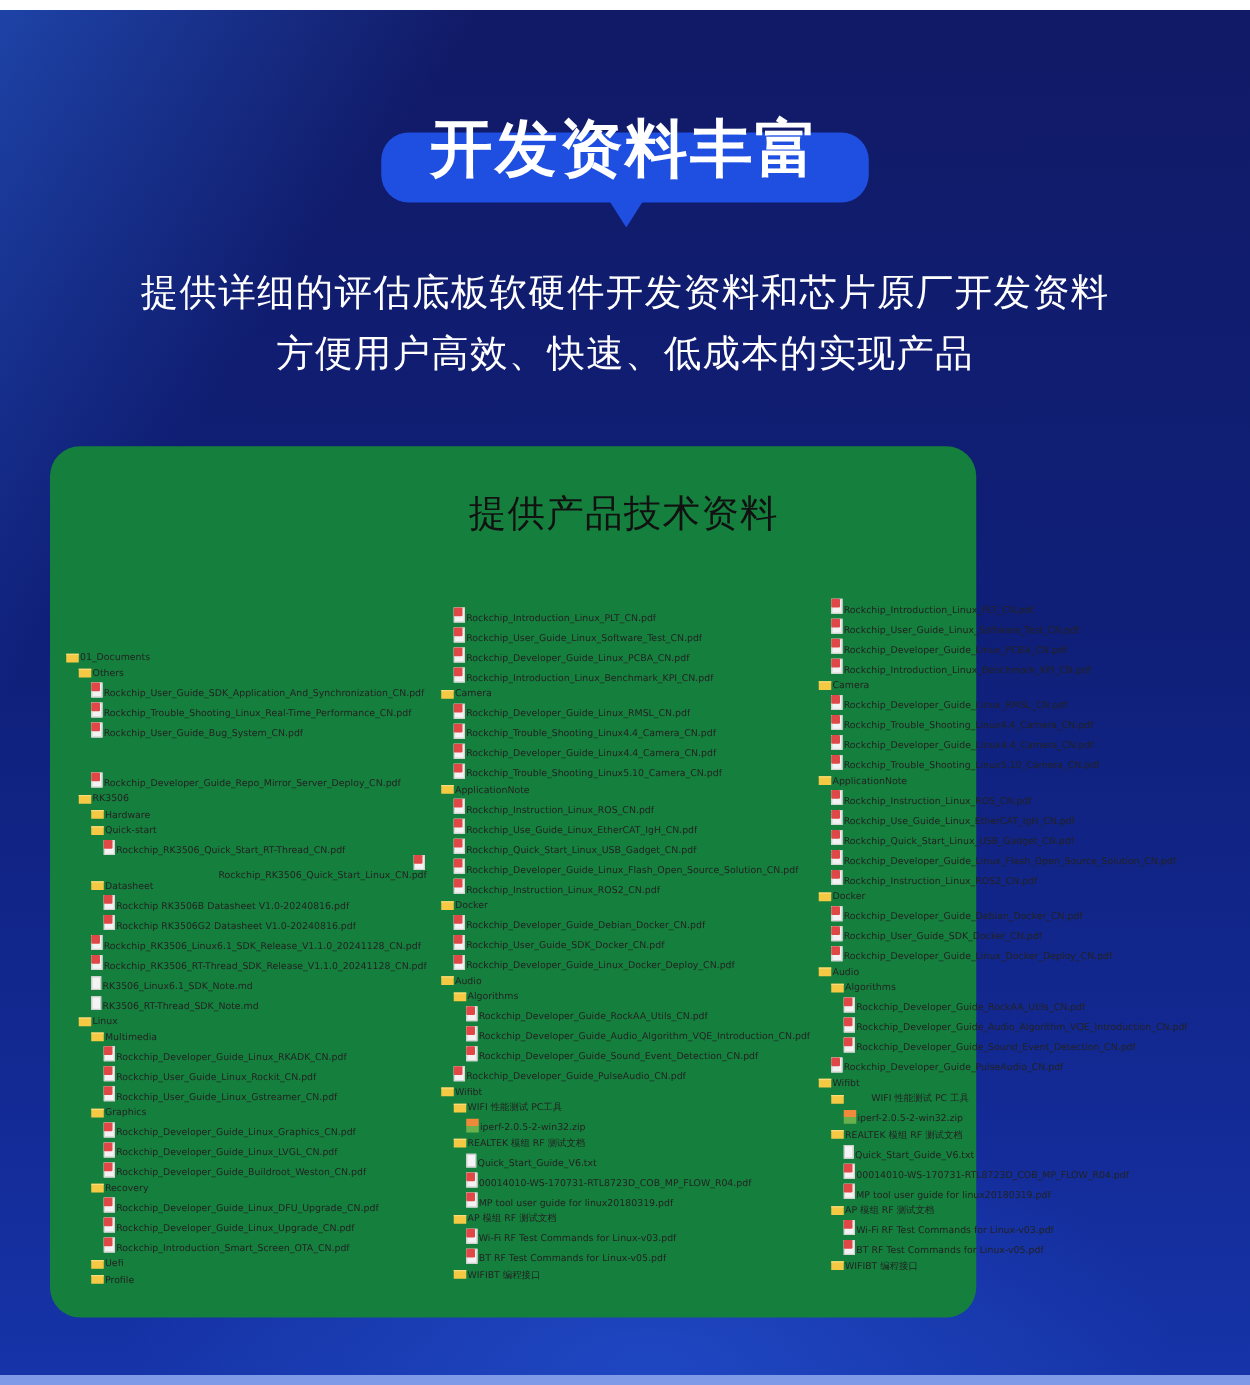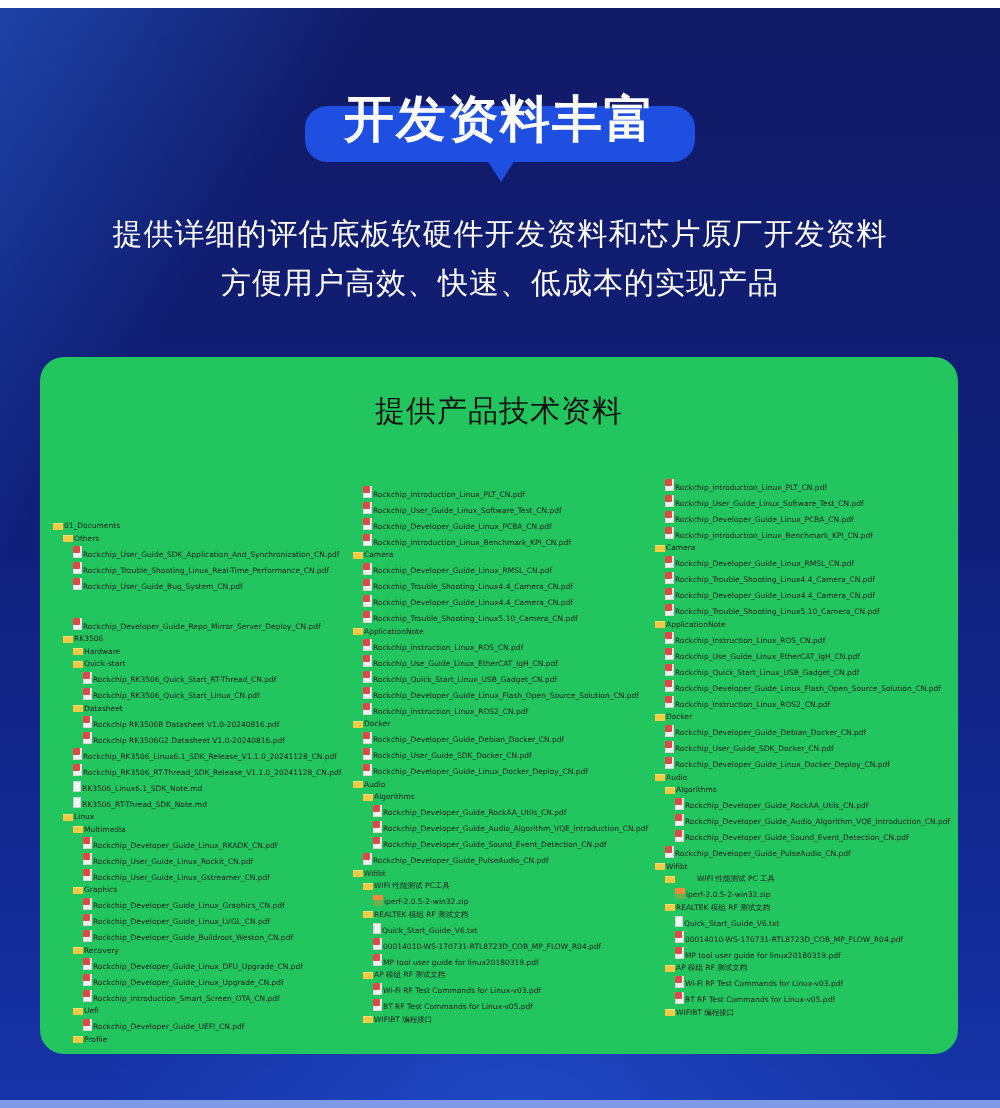--- a/index.html
+++ b/index.html
@@ -33,22 +33,22 @@
     color: #ffffff; font-size: 50px; font-weight: bold; letter-spacing: 2px;
   }
   .sub1, .sub2 {
     position: absolute; left: 0; width: 1000px; text-align: center;
     color: #ffffff; font-size: 30px; letter-spacing: 1px;
   }
   .sub1 { top: 214px; }
   .sub2 { top: 263px; }
 
   .card {
-    position: absolute; left: 40px; top: 357px; width: 918px; height: 697px;
-    background: #22c55e; border-radius: 24px;
+    position: absolute; left: 40px; top: 357px; width: 741px; height: 697px;
+    background: #15803d; border-radius: 24px;
   }
   .card-title {
     position: absolute; left: 0; top: 34px; width: 918px; text-align: center;
     color: #111111; font-size: 30px; letter-spacing: 1px;
   }
 
   .col { position: absolute; font-size: 7.5px; color: #222; line-height: 1; }
   .col-a { left: 13px; top: 132px; }
   .col-b { left: 313px; top: 125px; }
   .col-c { left: 615px; top: 118px; }
@@ -127,21 +127,21 @@
         <span class="label">Hardware</span>
       </div>
       <div class="row folder" style="padding-left: 20px;">
         <span class="folder-icon"></span>
         <span class="label">Quick-start</span>
       </div>
       <div class="row file" style="padding-left: 30px;">
         <span class="pdf-icon"></span>
         <span class="label">Rockchip_RK3506_Quick_Start_RT-Thread_CN.pdf</span>
       </div>
-      <div class="row file" style="padding-left: 30px;">
+      <div class="row file" style="padding-left: 30px; flex-direction: column;">
         <span class="pdf-icon"></span>
         <span class="label">Rockchip_RK3506_Quick_Start_Linux_CN.pdf</span>
       </div>
       <div class="row folder" style="padding-left: 20px;">
         <span class="folder-icon"></span>
         <span class="label">Datasheet</span>
       </div>
       <div class="row file" style="padding-left: 30px;">
         <span class="pdf-icon"></span>
         <span class="label">Rockchip RK3506B Datasheet V1.0-20240816.pdf</span>
@@ -215,24 +215,20 @@
         <span class="label">Rockchip_Developer_Guide_Linux_Upgrade_CN.pdf</span>
       </div>
       <div class="row file" style="padding-left: 30px;">
         <span class="pdf-icon"></span>
         <span class="label">Rockchip_Introduction_Smart_Screen_OTA_CN.pdf</span>
       </div>
       <div class="row folder" style="padding-left: 20px;">
         <span class="folder-icon"></span>
         <span class="label">Uefi</span>
       </div>
-      <div class="row file" style="padding-left: 30px;">
-        <span class="pdf-icon"></span>
-        <span class="label">Rockchip_Developer_Guide_UEFI_CN.pdf</span>
-      </div>
       <div class="row folder" style="padding-left: 20px;">
         <span class="folder-icon"></span>
         <span class="label">Profile</span>
       </div>
     </div>
   <div class="col col-b">
       <div class="row file" style="padding-left: 10px;">
         <span class="pdf-icon"></span>
         <span class="label">Rockchip_Introduction_Linux_PLT_CN.pdf</span>
       </div>

